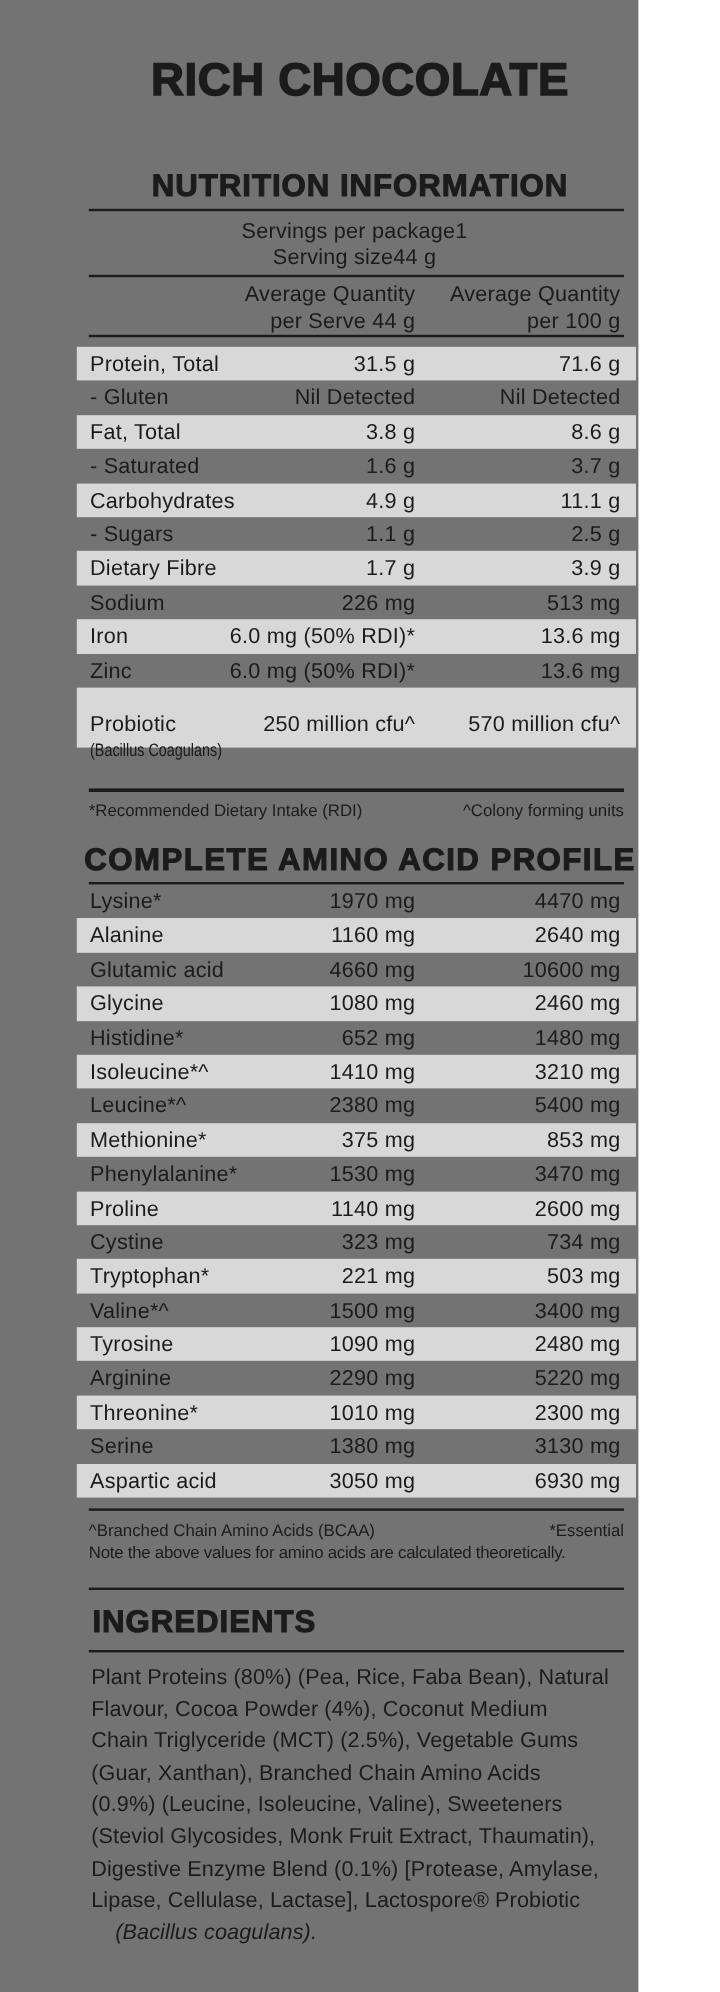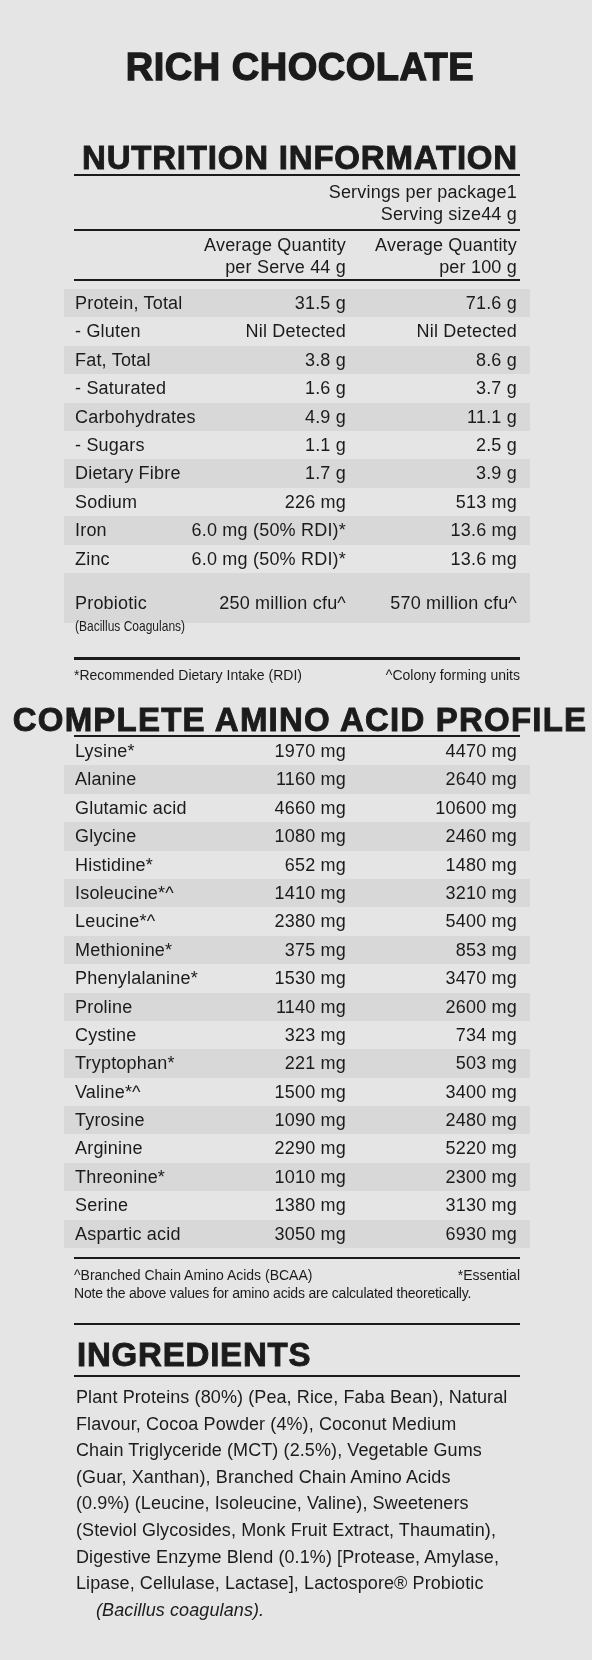--- a/index.html
+++ b/index.html
@@ -1,39 +1,39 @@
 <!DOCTYPE html>
 <html><head>
 <meta charset="utf-8">
 <style>
   html,body{margin:0;padding:0;background:#ffffff;}
   #label{
     position:relative;
-    width:592px;height:1660px;
-    background:#e5e5e5;
+    width:532px;height:1660px;
+    background:#737373;
     font-family:"Liberation Sans","DejaVu Sans",sans-serif;
     color:#1b1b1b;
     overflow:hidden;
   }
   .abs{position:absolute;}
   .rule{position:absolute;left:74px;width:446px;height:2px;background:#1b1b1b;}
   .title{
     top:46px;left:0;width:600px;text-align:center;
     font-size:38px;font-weight:700;letter-spacing:.5px;
     -webkit-text-stroke:1.3px #1b1b1b;
   }
   .section-heading{
-    font-size:33px;font-weight:700;letter-spacing:.8px;
+    font-size:26px;font-weight:700;letter-spacing:.8px;
     -webkit-text-stroke:.9px #1b1b1b;white-space:nowrap;
   }
   #nutrition-heading{top:139px;left:0;width:600px;text-align:center;}
   #amino-heading{top:701px;left:0;width:600px;text-align:center;letter-spacing:1.2px;}
   #ingredients-heading{top:1336px;left:77px;}
   .serving-block{top:181px;left:74px;width:443px;font-size:18px;letter-spacing:.2px;}
-  .serving-row{display:flex;justify-content:flex-end;line-height:22px;}
+  .serving-row{display:flex;justify-content:center;line-height:22px;}
   .colheads{top:234px;left:0;width:600px;font-size:18px;letter-spacing:.2px;line-height:22px;}
   .colhead{position:absolute;text-align:right;white-space:nowrap;top:0;}
   .colhead.serve{right:254px;}
   .colhead.per100{right:83px;}
   .rows{position:absolute;left:64px;width:466px;}
   #nutrition-rows{top:289px;}
   #amino-rows{top:737px;}
   .trow{position:relative;height:28.4px;font-size:18px;letter-spacing:.2px;}
   .trow.shaded{background:#d8d8d8;}
   .trow .cell{position:absolute;top:0;line-height:28.4px;white-space:nowrap;}

